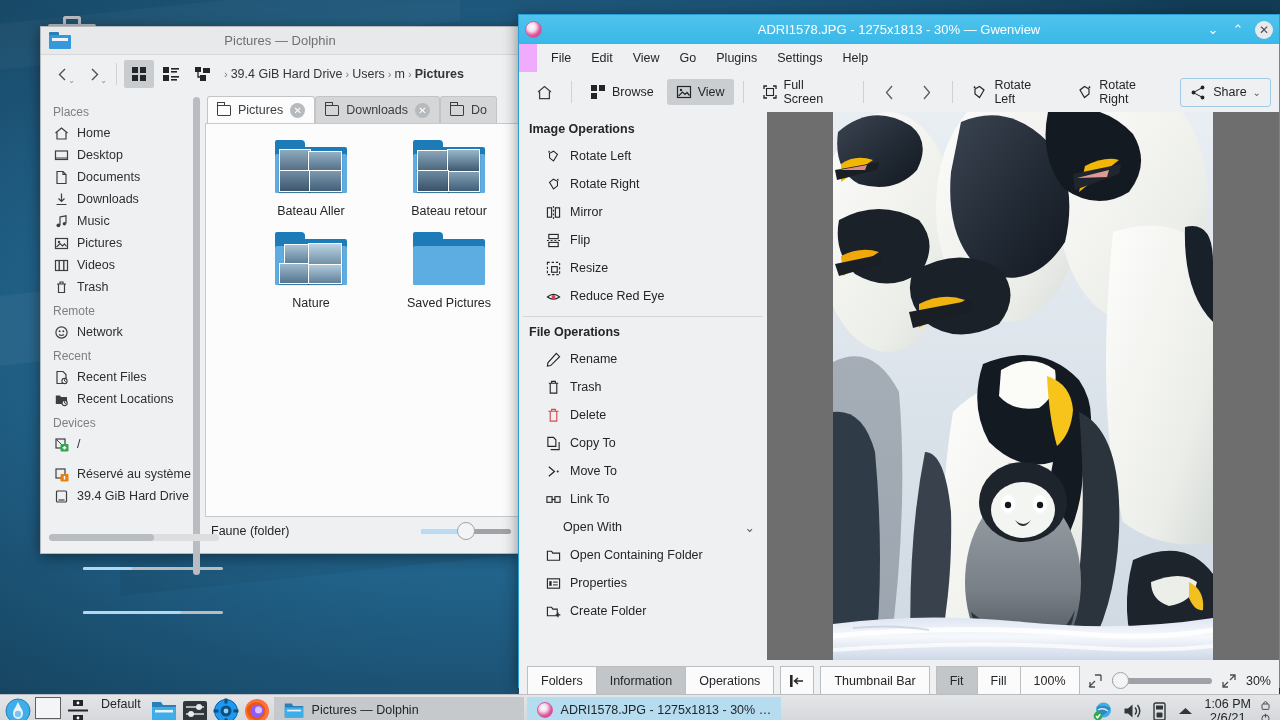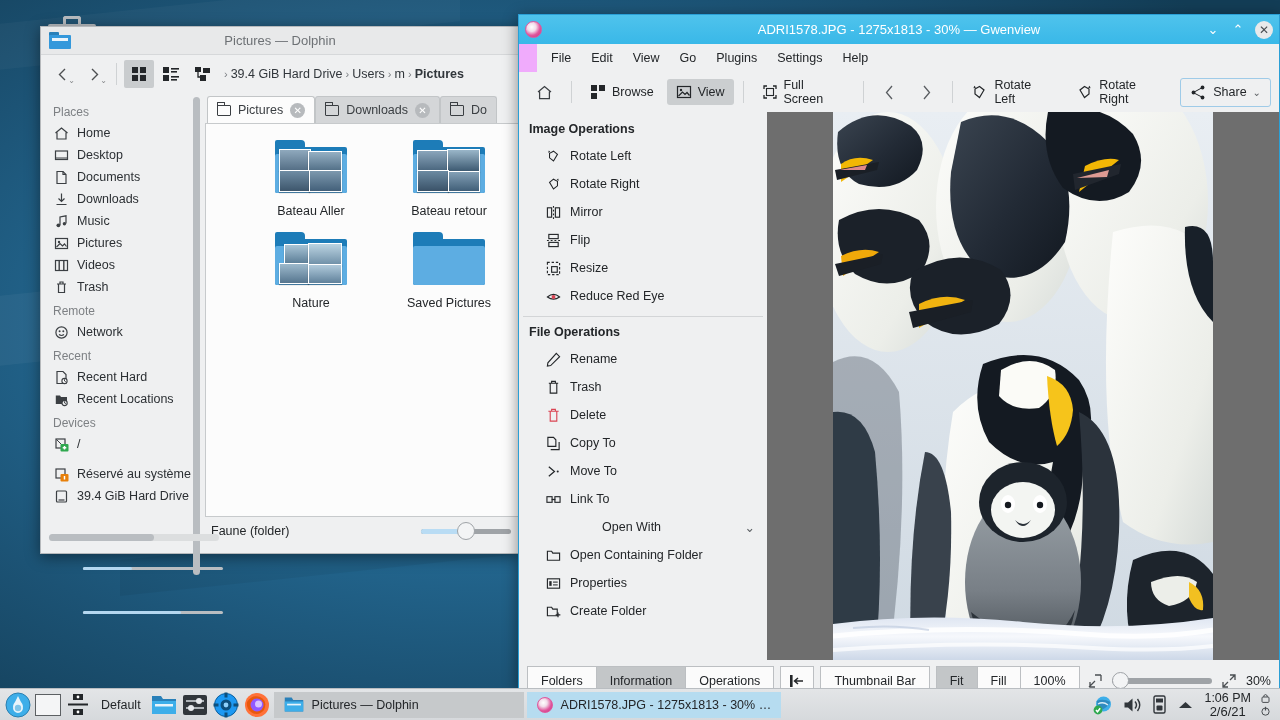--- a/index.html
+++ b/index.html
@@ -168,21 +168,21 @@
   .tbtn.active { background: #cbced0; }
   .tbtn.outlined { border: 1px solid #9fcbe8; background: #eff0f1; margin-left: auto; }
 
   .gw-body { display: flex; height: 548px; }
   .opspanel { width: 248px; background: #eff0f1; padding-top: 4px; overflow: hidden; }
   .ops-header { font-size: 12.5px; font-weight: bold; color: #232629; padding: 6px 0 6px 10px; }
   .op-item { display: flex; align-items: center; gap: 9px; height: 28px; padding-left: 26px;
              font-size: 12.5px; color: #232629; }
   .op-item .opico { width: 16px; height: 16px; display:flex; align-items:center; justify-content:center; }
   .ops-div { height: 1px; background: #d3d5d7; margin: 6px 4px 2px 4px; }
-  .op-item.sub { padding-left: 44px; margin-left: 39px; }
+  .op-item.sub { padding-left: 44px; }
   .op-item.sub .chev { margin-left: auto; margin-right: 12px; color: #5a5e62; }
 
   .viewport { flex: 1; background: #6e6e6e; position: relative; overflow: hidden; }
   .photo { position: absolute; left: 66px; top: 0; width: 380px; height: 548px; overflow: hidden; }
 
   .gw-status { height: 42px; display: flex; align-items: center; gap: 0; padding: 0 8px;
                background: #eff0f1; }
   .sbtn { padding: 7px 13px; font-size: 12.5px; color: #232629; background: #fbfbfb;
           border: 1px solid #bcbfc2; }
   .sbtn.active { background: #c3c6c8; }
@@ -191,24 +191,24 @@
   .seg .sbtn:last-child { border-right-width: 1px; }
   .sicon-btn { width: 34px; height: 30px; display:flex; align-items:center; justify-content:center;
                background: #fbfbfb; border: 1px solid #bcbfc2; }
   .zoomwrap { margin-left: auto; display: flex; align-items: center; gap: 9px; }
   .gw-zoomslider { width: 100px; height: 6px; background: #9fa3a7; border-radius: 3px; position: relative; }
   .gw-zoomslider .knob { position: absolute; left: 0px; top: -6px; width: 17px; height: 17px;
                          border-radius: 50%; background: #f3f4f5; border: 1px solid #9fa3a7; }
 
   
   #taskbar {
-    position: absolute; left: 0; bottom: 0; width: 1280px; height: 32px;
+    position: absolute; left: 0; bottom: 0; width: 1280px; height: 26px;
     background: linear-gradient(#e3e5e7, #d6d9dc);
     border-top: 1px solid #b9bdc1;
-    display: flex; align-items: center; padding: 8px 4px; gap: 3px;
+    display: flex; align-items: flex-start; padding: 2px 4px; gap: 3px;
   }
   .tb-launcher { width: 28px; height: 28px; display:flex; align-items:center; justify-content:center; }
   .pager { width: 26px; height: 22px; border: 1px solid #5c6063; background: #f4f5f6; }
   .tb-item { display: flex; align-items: center; gap: 8px; height: 26px; padding: 0 10px;
              font-size: 12.5px; color: #232629; max-width: 290px; }
   .tb-item.dolphin { background: #c6c9cb; min-width: 250px; }
   .tb-item.gwen { background: #b6dcf0; min-width: 248px; }
   .tray { margin-left: auto; display: flex; align-items: center; gap: 10px; padding-right: 6px; }
   .clock { text-align: center; font-size: 12.5px; line-height: 14px; color: #232629; }
   .clock .d { font-size: 13px; }
@@ -386,21 +386,21 @@
 
       <div class="places-group">Recent</div>
       <div class="place-item">
         <span class="ico">
           <svg width="15" height="15" viewBox="0 0 15 15">
               <path d="M3 1.5 H9 L12 4.5 V13.5 H3 Z" fill="none" stroke="#3b3f43" stroke-width="1.2"></path>
               <circle cx="10.5" cy="11" r="2.6" fill="#fff" stroke="#3b3f43" stroke-width="1.1"></circle>
               <path d="M10.5 9.3 V11 L11.7 11.6" fill="none" stroke="#3b3f43" stroke-width="1"></path>
             </svg>
         </span>
-        <span>Recent Hard</span>
+        <span>Recent Files</span>
       </div>
       <div class="place-item">
         <span class="ico">
           <svg width="15" height="15" viewBox="0 0 15 15">
               <path d="M1.8 3.5 H6 L7 5 H13 V12 H1.8 Z" fill="#3b3f43"></path>
               <circle cx="10.6" cy="11" r="2.6" fill="#eff0f1" stroke="#3b3f43" stroke-width="1.1"></circle>
               <path d="M10.6 9.3 V11 L11.8 11.6" fill="none" stroke="#3b3f43" stroke-width="1"></path>
             </svg>
         </span>
         <span>Recent Locations</span>

